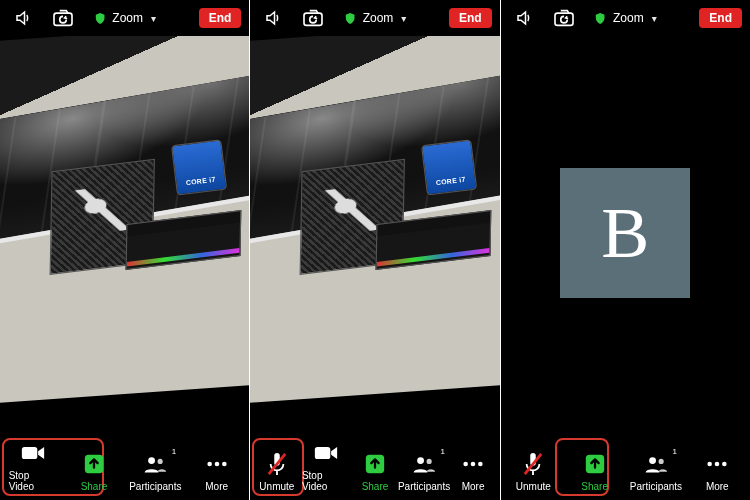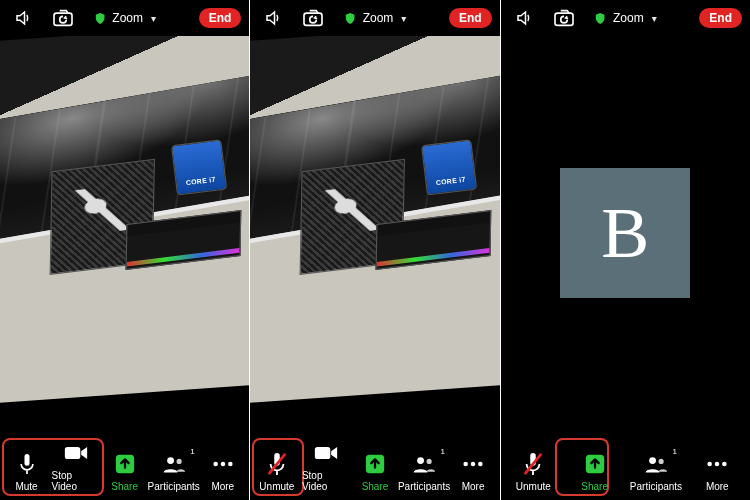--- a/index.html
+++ b/index.html
@@ -4,21 +4,21 @@
 <style>
   * { box-sizing: border-box; margin: 0; padding: 0; }
   html, body { width: 750px; height: 500px; background: #fff; font-family: -apple-system, Helvetica, Arial, sans-serif; overflow: hidden; }
   .wrap { display: flex; width: 750px; height: 368px; }
   .pane { flex: 1 1 0; height: 500px; background: #000; position: relative; display: flex; flex-direction: column; }
   .pane + .pane { border-left: 1px solid #fff; }
   .topbar { height: 36px; display: flex; align-items: center; padding: 0 8px; color: #fff; font-size: 12px; position: relative; z-index: 2; }
   .t-left { display: flex; align-items: center; gap: 10px; }
   .t-center { position: absolute; left: 50%; transform: translateX(-50%); display: flex; align-items: center; gap: 6px; }
   .t-right { margin-left: auto; }
-  .end-btn { background: #e02424; color: #fff; border-radius: 10px; padding: 3px 10px; font-size: 12px; font-weight: 600; }
+  .end-btn { background: #e02424; color: #fff; border-radius: 4px; padding: 3px 10px; font-size: 12px; font-weight: 600; }
   .shield { width: 13px; height: 15px; }
   .chev { font-size: 10px; margin-left: 2px; opacity: .9; }
   .video-area { flex: 1; position: relative; overflow: hidden; display: flex; align-items: center; justify-content: center; }
   .laptop { position: absolute; inset: 20px 0 60px 0; background:
       linear-gradient(160deg, #1a1a1a 0 18%, #c9c6bd 18% 100%);
       transform: rotate(-4deg) scale(1.15);
   }
   .kb { position: absolute; top: 55px; left: -10px; right: -30px; height: 110px;
         background:
           repeating-linear-gradient(90deg, #111 0 36px, #222 36px 38px),
@@ -100,29 +100,20 @@
         <div class="sticker s-rog"></div>
         <div class="sticker s-intel"></div>
         <div class="sticker s-strip"></div>
       </div>
     </div>
 
     <div class="bottombar">
       <div class="hl hl1"></div>
       <div class="bbtn">
         <span class="ico-wrap">
-          <svg width="20" height="24" viewBox="0 0 24 28" fill="#fff">
-              <rect x="9" y="2" width="6" height="14" rx="3"></rect>
-              <path fill="none" stroke="#fff" stroke-width="2" d="M5 14a7 7 0 0 0 14 0M12 21v5"></path>
-            </svg>
-        </span>
-        <span class="blabel">Mute</span>
-      </div>
-      <div class="bbtn">
-        <span class="ico-wrap">
           <svg width="24" height="18" viewBox="0 0 28 20" fill="#fff">
               <rect x="1" y="3" width="18" height="14" rx="3"></rect>
               <path d="M20 8l7-5v14l-7-5z"></path>
             </svg>
         </span>
         <span class="blabel">Stop Video</span>
       </div>
       <div class="bbtn green">
         <span class="ico-wrap">
           <svg width="22" height="22" viewBox="0 0 24 24">

